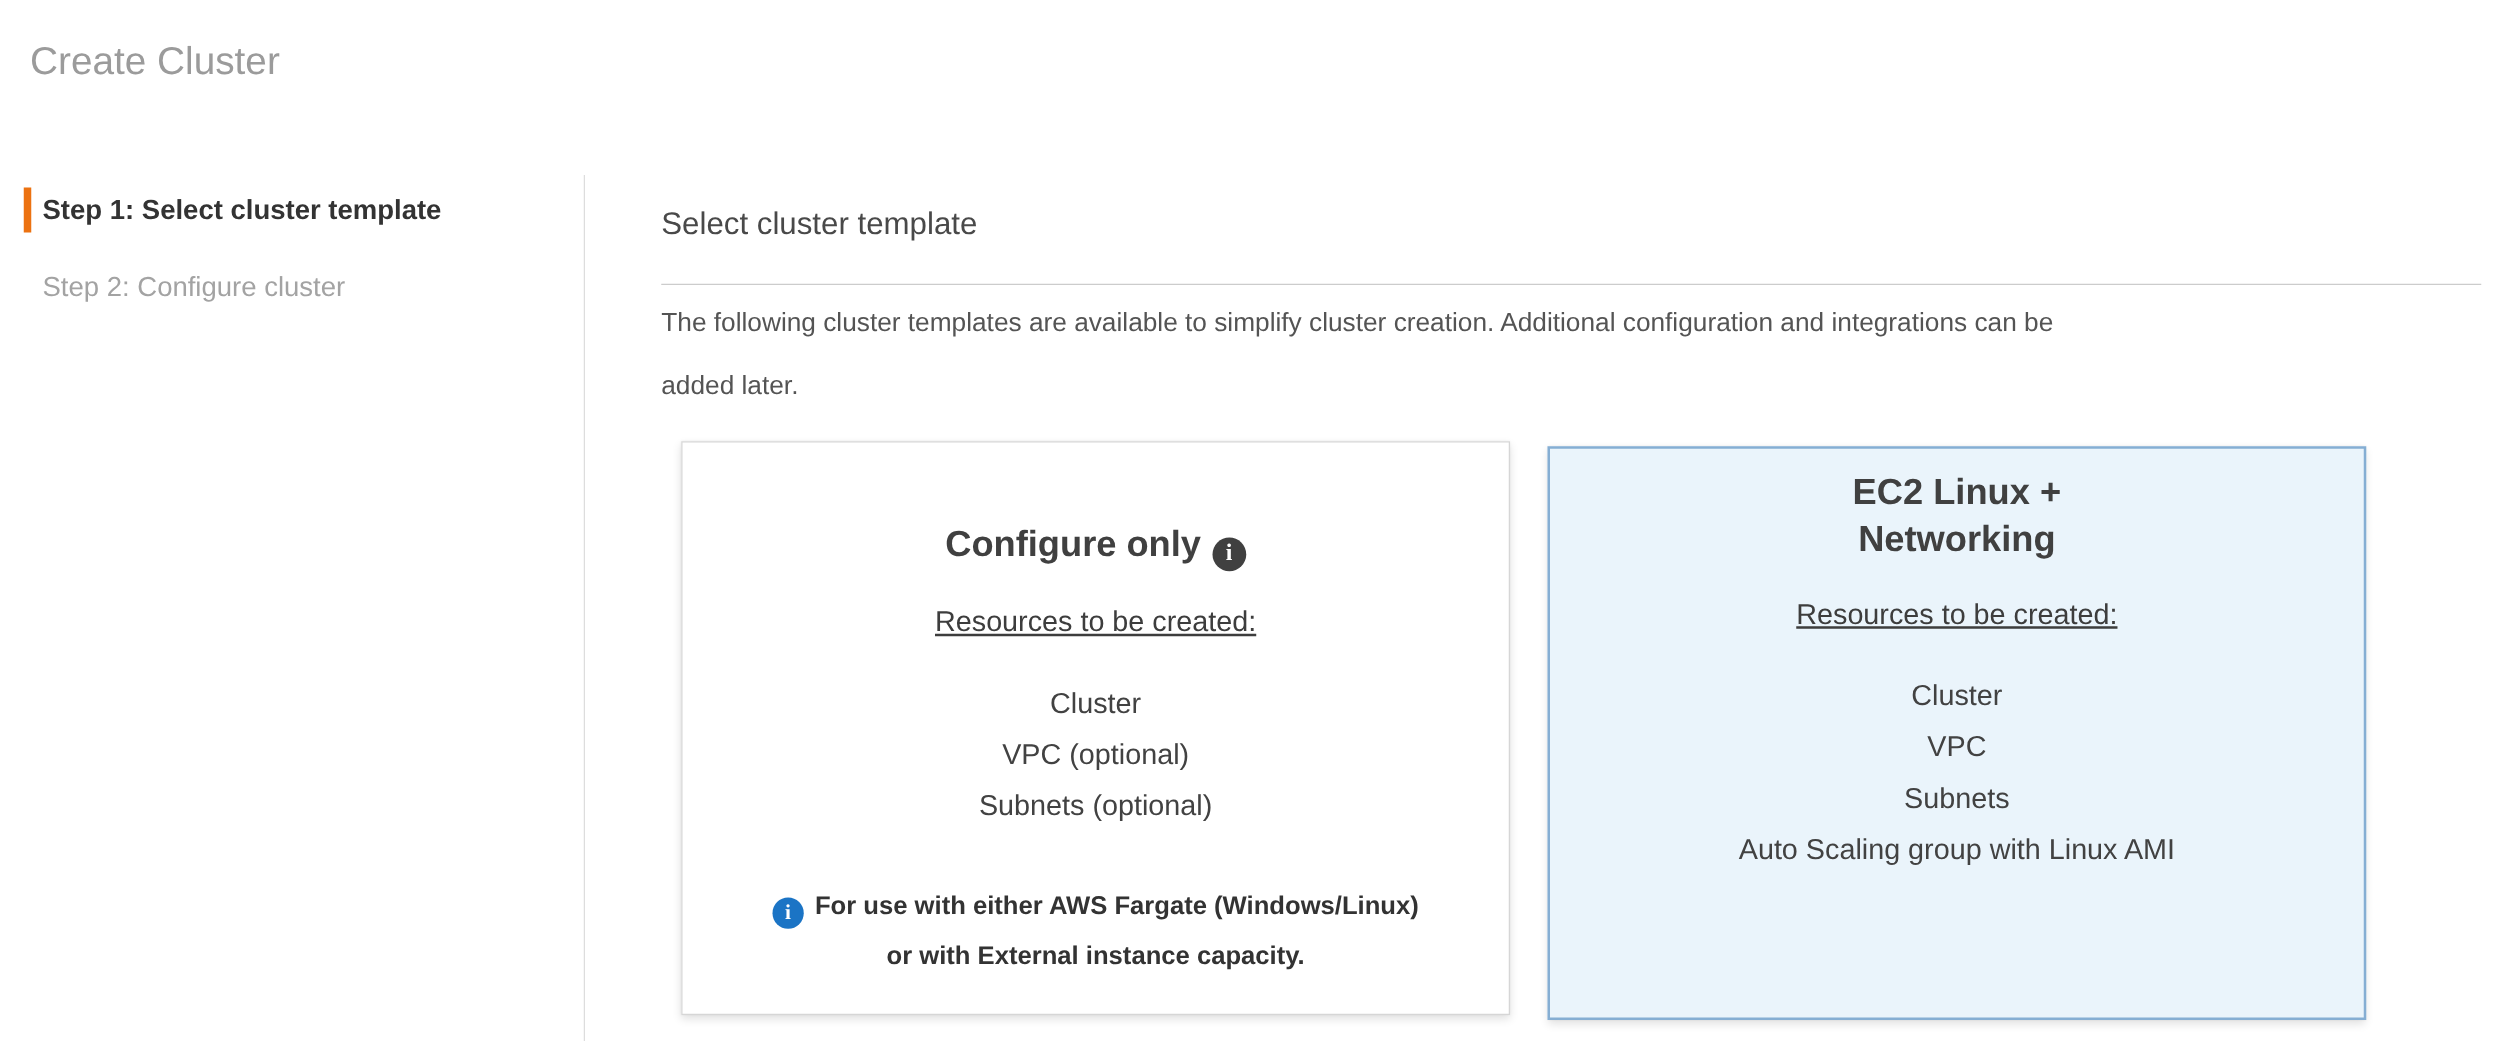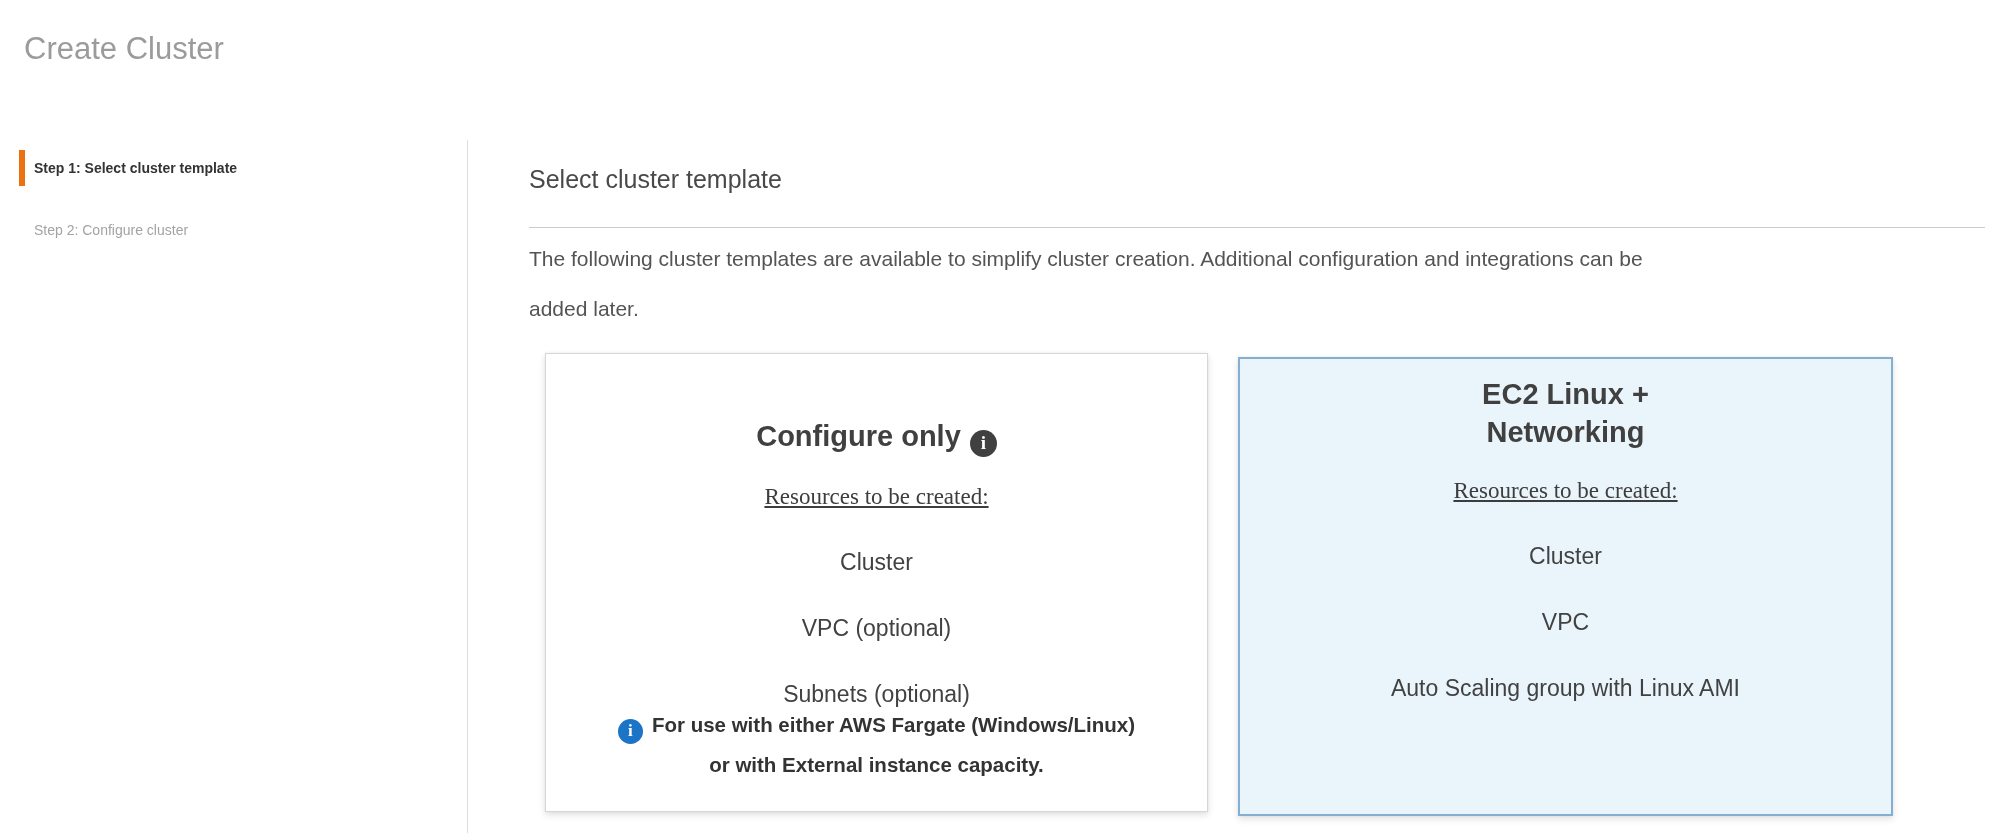--- a/index.html
+++ b/index.html
@@ -17,21 +17,21 @@
     position: absolute; left: 24px; top: 24px;
     margin: 0;
     font-size: 31px; font-weight: 400;
     color: #9b9b9b;
     line-height: 50px;
   }
 
   
   .steps { position: absolute; left: 19px; top: 150px; width: 430px; }
   .step {
-    font-size: 14px; line-height: 36px;
+    font-size: 22px; line-height: 36px;
     color: #a3a3a3;
     padding-left: 15px;
     white-space: nowrap;
   }
   .step.active {
     border-left: 6px solid #ec7211;
     padding-left: 9px;
     font-weight: 700;
     color: #333333;
   }
@@ -89,25 +89,24 @@
     font-size: 29px; font-weight: 700;
     color: #404040;
     line-height: 38px;
     white-space: pre-line;
   }
   .res-label {
     margin-top: 26px;
     font-size: 23px; color: #3d3d3d;
     text-decoration: underline;
     line-height: 28px;
-    font-family: Liberation Serif, serif;
   }
   .res-list { list-style: none; margin: 0; padding: 0; }
   .res-list li {
-    margin-top: 38px;
+    margin-top: 13px;
     font-size: 23px; color: #424242;
     line-height: 28px;
   }
   .res-list li:first-child { margin-top: 37px; }
 
   .card-note {
     position: absolute; left: 30px; right: 30px; bottom: 26px;
     font-size: 20.5px; font-weight: 700; color: #333333;
     line-height: 40px;
   }
@@ -174,17 +173,18 @@
     </div>
   </div>
 
   <div class="card selected">
     <div class="card-title">EC2 Linux +
 Networking</div>
     <div class="res-label">Resources to be created:</div>
     <ul class="res-list">
       <li>Cluster</li>
       <li>VPC</li>
+      <li>Subnets</li>
       <li>Auto Scaling group with Linux AMI</li>
     </ul>
   </div>
 
 </div>
 
 </body></html>

